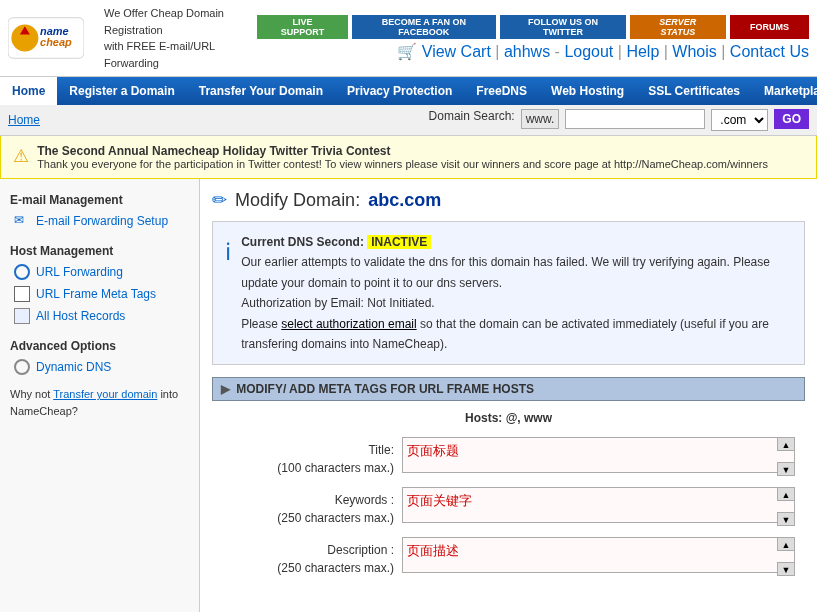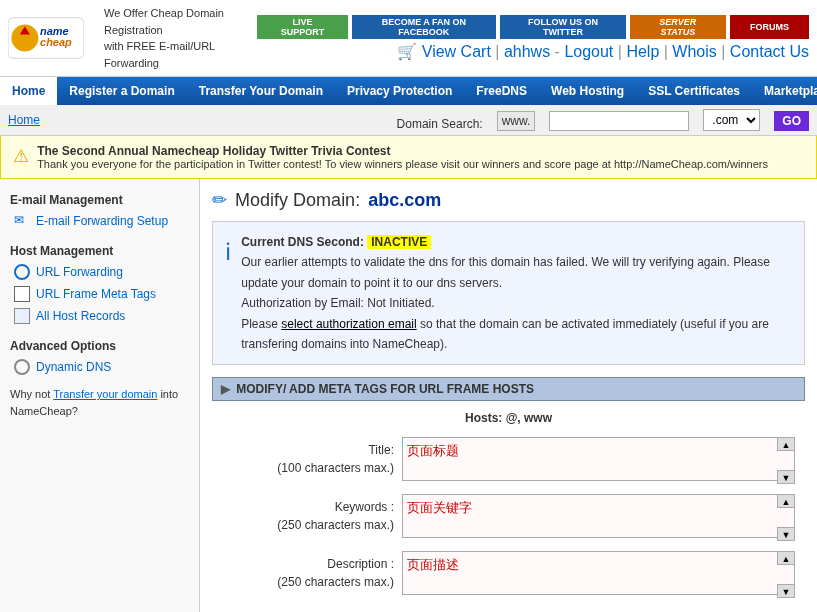--- a/index.html
+++ b/index.html
@@ -71,21 +71,21 @@
 
     
     .form-area { padding: 0 10px; }
     .hosts-row { font-size: 12px; color: #333; margin-bottom: 12px; text-align: center; }
     .hosts-row span { font-weight: bold; }
 
     .form-row { display: flex; margin-bottom: 10px; align-items: flex-start; }
     .form-label { width: 180px; text-align: right; font-size: 12px; color: #333; padding-right: 8px; padding-top: 4px; line-height: 1.5; flex-shrink: 0; }
     .form-field { flex: 1; display: flex; flex-direction: column; }
     .textarea-wrap { position: relative; width: 100%; }
-    .form-textarea { width: 100%; border: 1px solid #aaa; padding: 4px 20px 4px 4px; font-size: 13px; color: #cc0000; background: #fff9f9; resize: none; height: 44px; font-family: Arial, sans-serif; }
+    .form-textarea { width: 100%; border: 1px solid #aaa; padding: 4px 20px 4px 4px; font-size: 13px; color: #cc0000; background: #fff9f9; resize: none; height: 36px; font-family: Arial, sans-serif; }
     .scrollbar-btns { position: absolute; right: 0; top: 0; display: flex; flex-direction: column; height: 100%; width: 18px; }
     .scroll-up { background: #ddd; border: 1px solid #aaa; cursor: pointer; text-align: center; font-size: 9px; flex-shrink: 0; height: 14px; line-height: 14px; }
     .scroll-down { background: #ddd; border: 1px solid #aaa; cursor: pointer; text-align: center; font-size: 9px; flex-shrink: 0; height: 14px; line-height: 14px; margin-top: auto; }
 
     
     .icon-globe { display: inline-block; width: 14px; height: 14px; border-radius: 50%; border: 2px solid #1a6cc7; position: relative; overflow: hidden; }
     .icon-page { display: inline-block; width: 12px; height: 14px; border: 1px solid #666; background: #fff; position: relative; }
     .icon-list { display: inline-block; width: 14px; height: 12px; border: 1px solid #888; background: #e8f0ff; }
     .icon-dns { display: inline-block; width: 14px; height: 14px; border-radius: 50%; border: 2px solid #888; }
   </style>
@@ -139,21 +139,21 @@
   <a href="#">Privacy Protection</a>
   <a href="#">FreeDNS</a>
   <a href="#">Web Hosting</a>
   <a href="#">SSL Certificates</a>
   <a href="#">Marketplace</a>
 
 </div>
 
 <div class="search-bar">
   <a href="#" class="breadcrumb">Home</a>
-  <div style="margin-left: auto; display: flex; align-items: flex-end; gap: 14px;">
+  <div style="margin-left: auto; display: flex; align-items: flex-start; gap: 6px;">
     <span class="search-label">Domain Search:</span>
     <span class="search-prefix">www.</span>
     <input type="text" class="search-input" style="">
     <select class="search-ext">
       <option>.com</option>
       <option>.net</option>
       <option>.org</option>
     </select>
     <button class="search-go">GO</button>
   </div>

